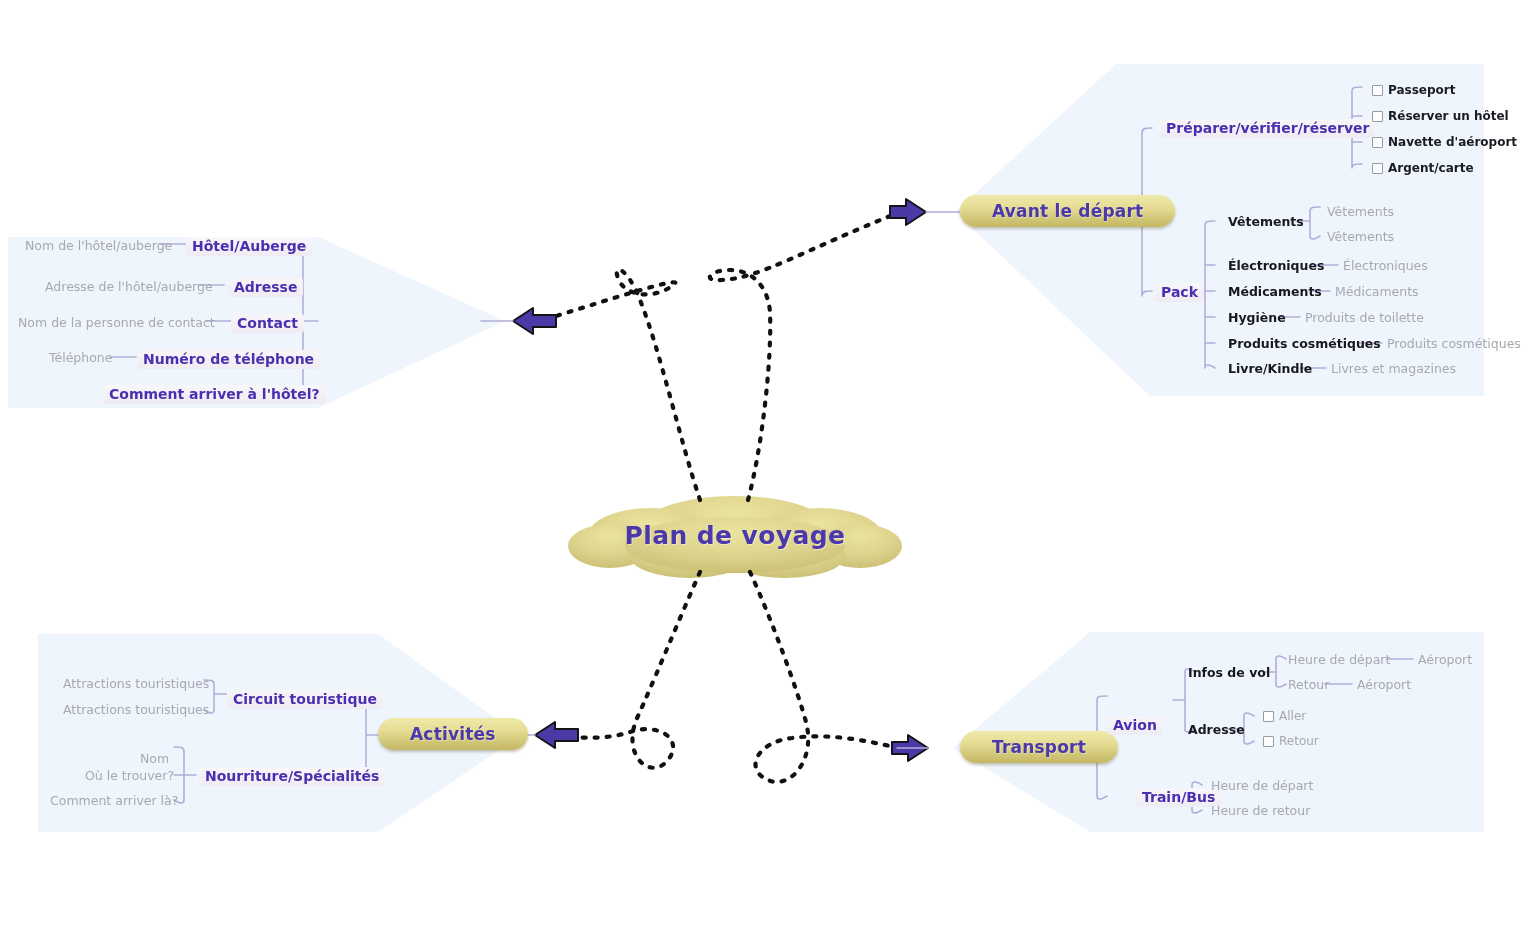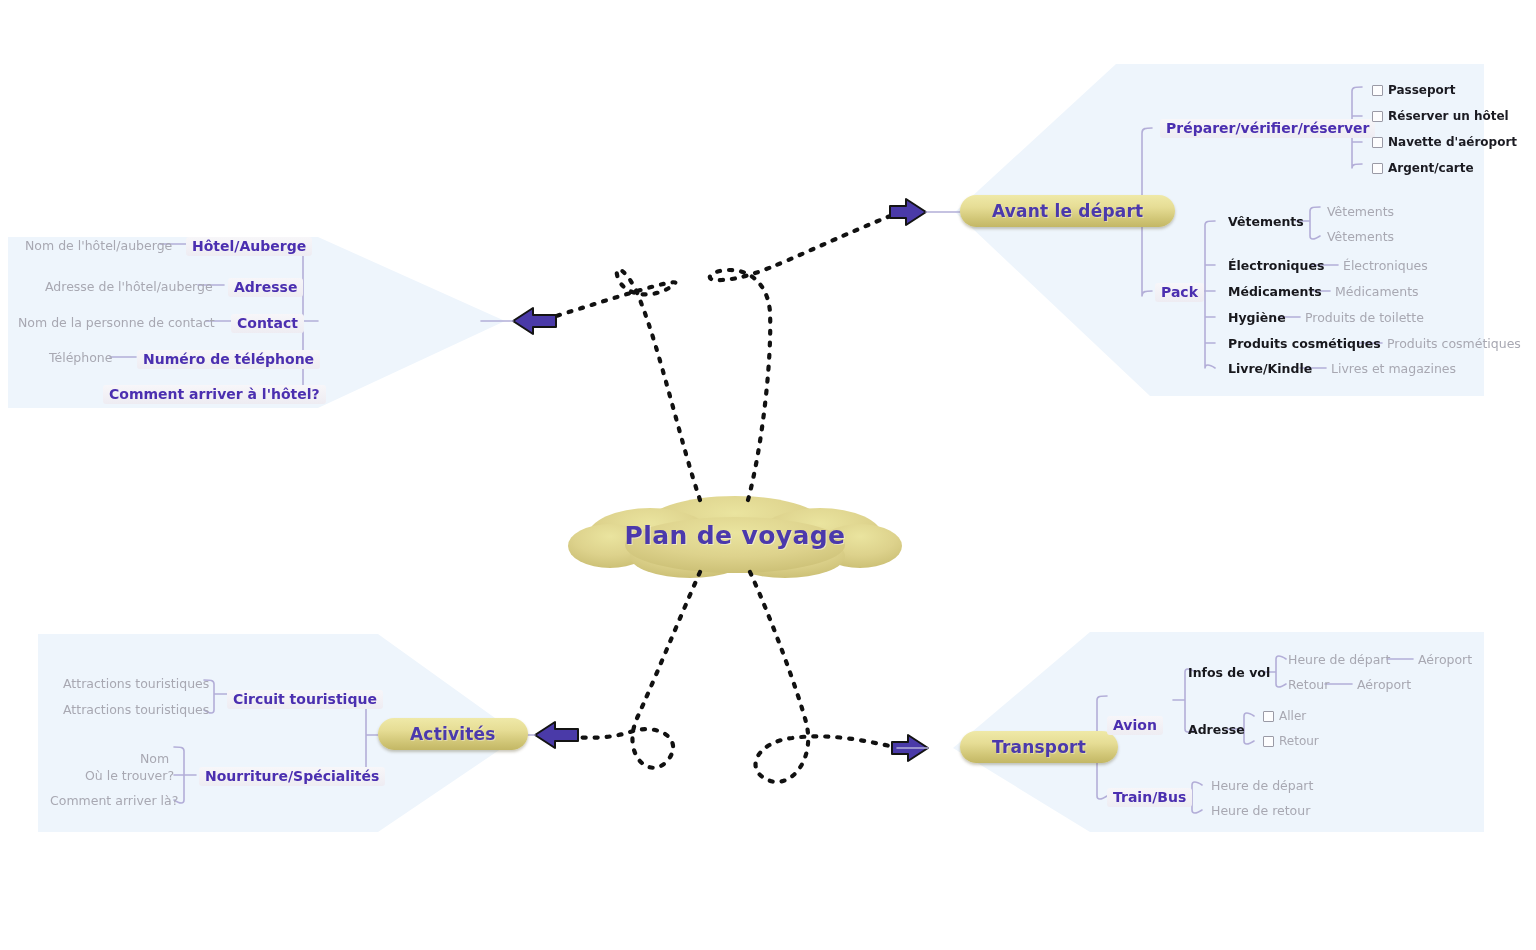--- a/index.html
+++ b/index.html
@@ -356,17 +356,17 @@
   <div class="sub" style="left:1188px; top:722px;">Adresse</div>
   <div class="cbrow light" style="left:1263px; top:709px;">
     <span class="cbox"></span>
     <span class="cblabel">Aller</span>
   </div>
   <div class="cbrow light" style="left:1263px; top:734px;">
     <span class="cbox"></span>
     <span class="cblabel">Retour</span>
   </div>
 
-  <div class="chip big" style="left:1107px; top:788px;">Train/Bus</div>
+  <div class="chip big" style="left:1136px; top:788px;">Train/Bus</div>
   <div class="leaf" style="left:1211px; top:778px;">Heure de départ</div>
   <div class="leaf" style="left:1211px; top:803px;">Heure de retour</div>
 
 </div>
 
 </body></html>

